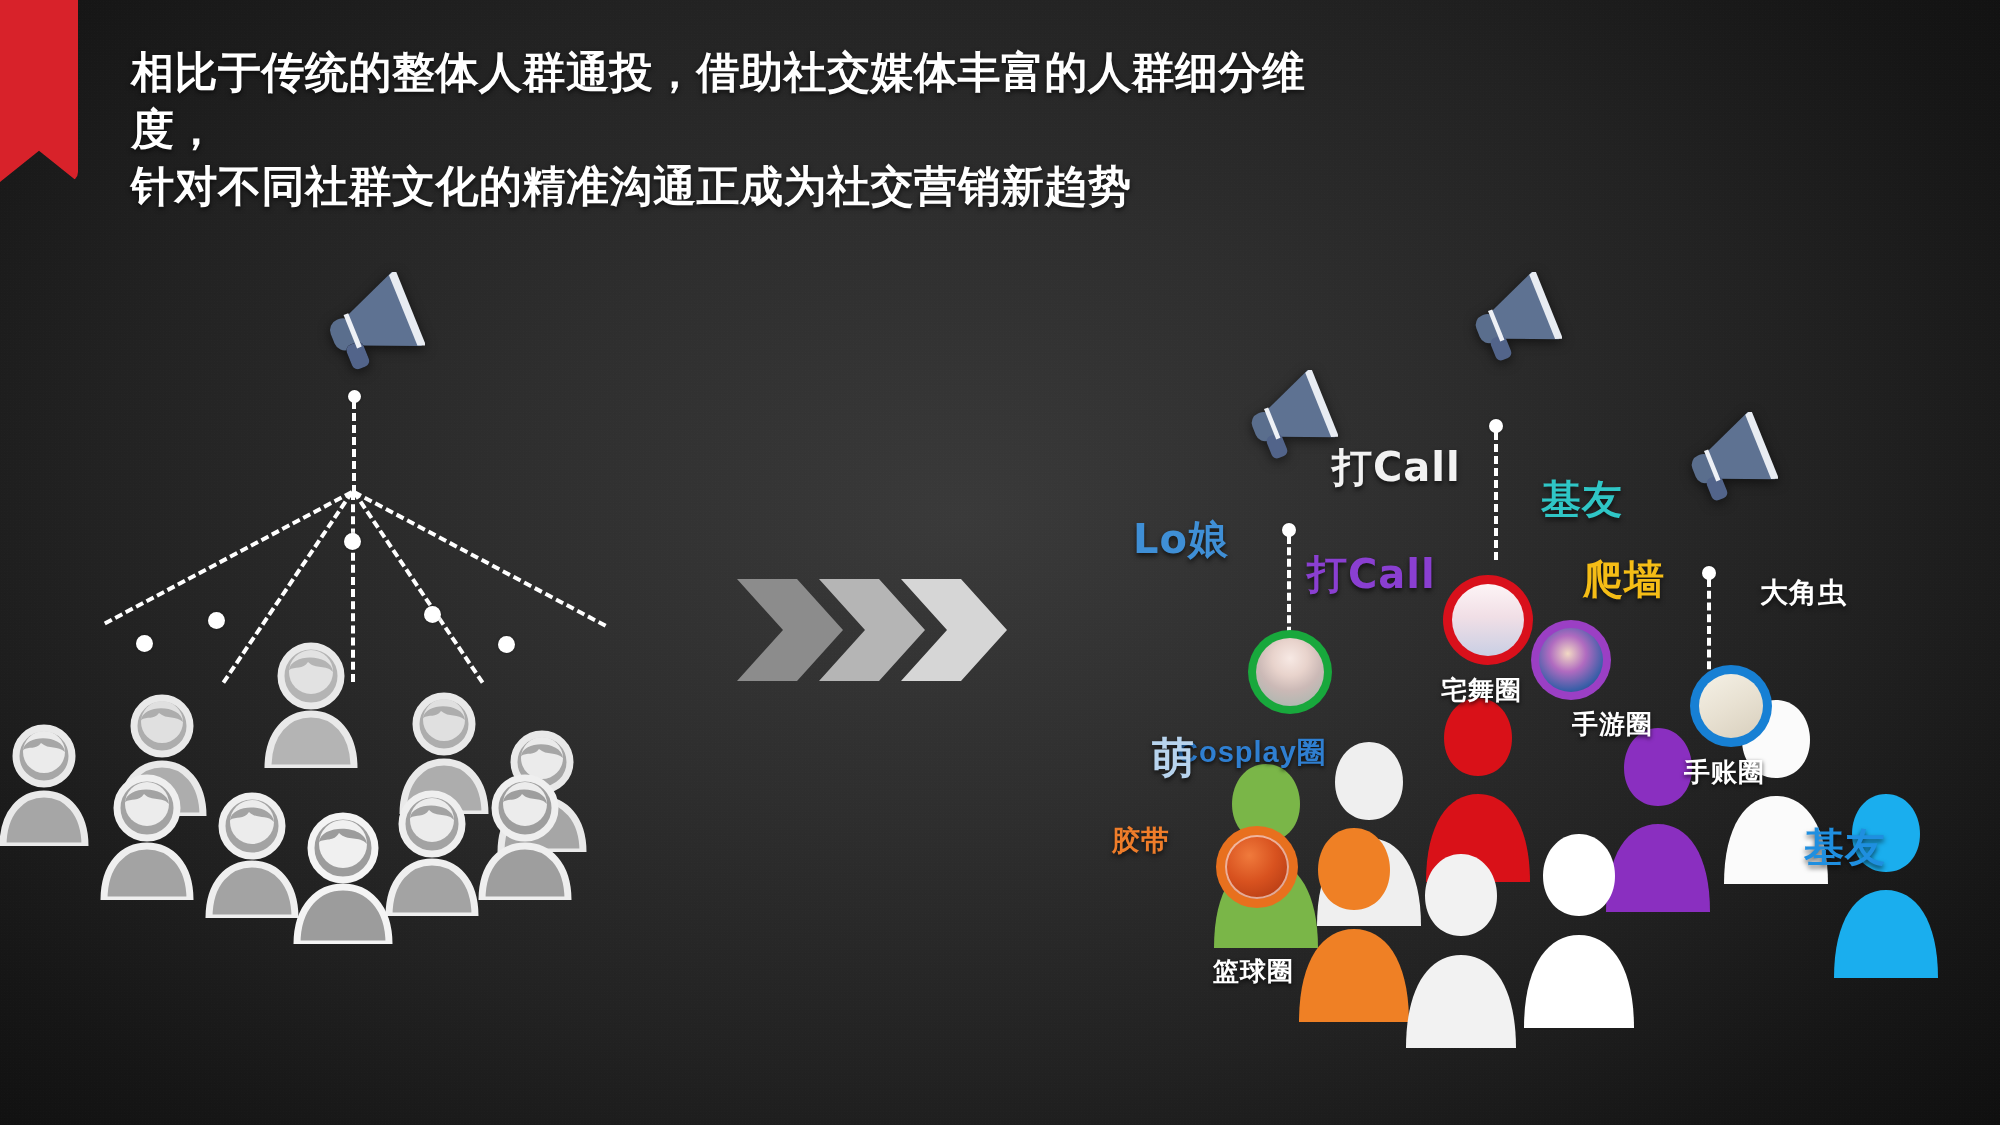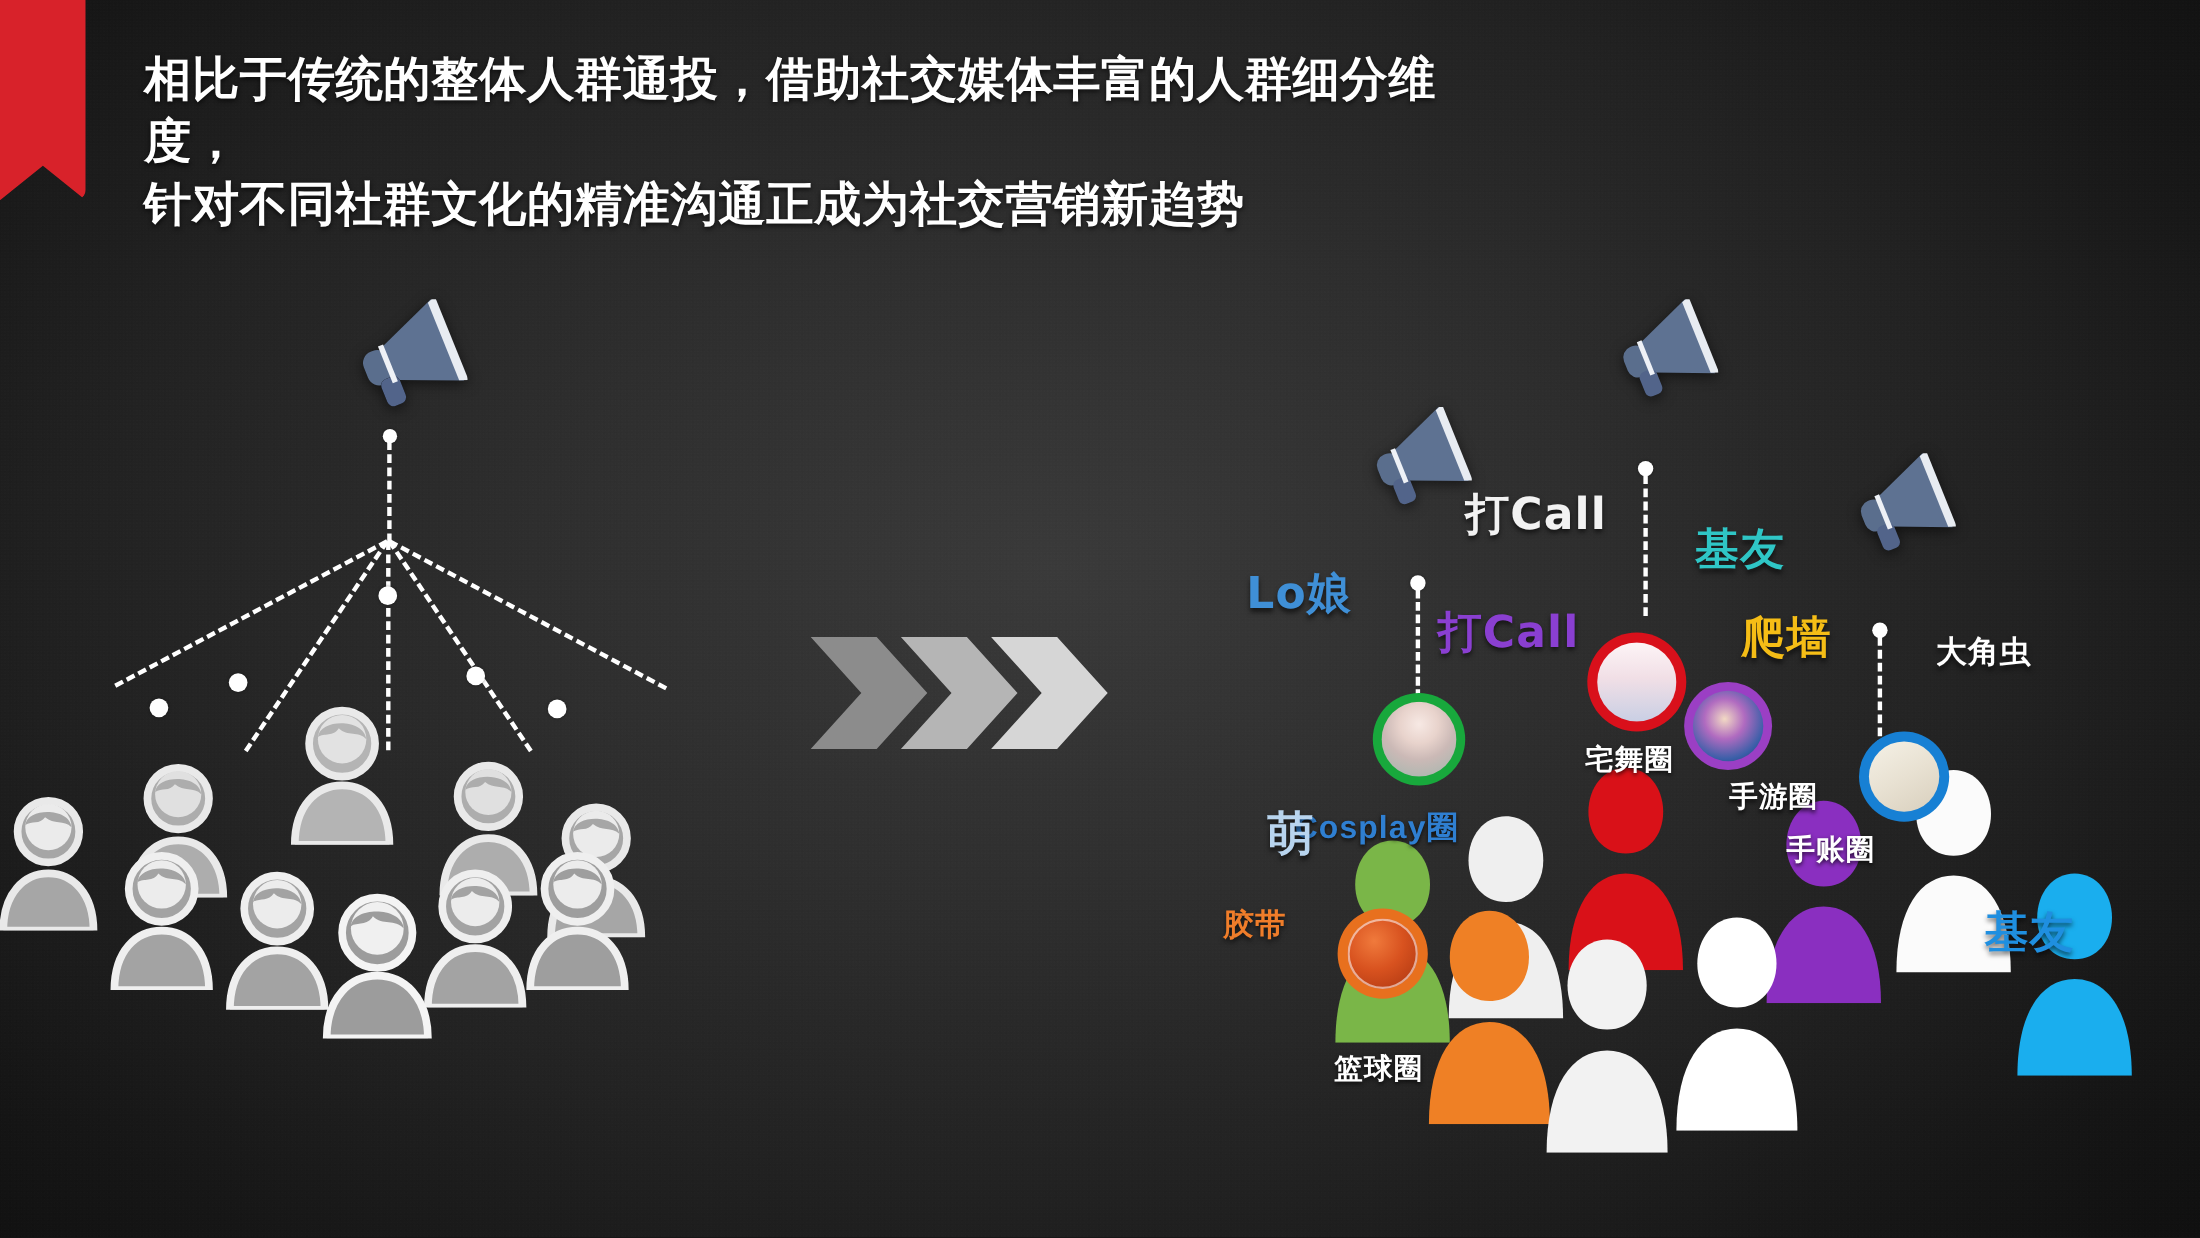--- a/index.html
+++ b/index.html
@@ -388,21 +388,21 @@
     <div class="badge-inner" style="width:64px;height:64px;background:
            radial-gradient(circle at 38% 32%, #f07a3c 0%, #d8521f 45%, #a8330f 100%);
            box-shadow:inset 0 0 0 2px rgba(255,255,255,.55);"></div>
   </div>
   <div class="badge-caption" style="left:1213px; top:954px;">篮球圈</div>
 
   <div class="badge" style="left:1690px; top:665px; width:82px; height:82px; background:#1780d4;">
     <div class="badge-inner" style="width:64px;height:64px;background:
            linear-gradient(150deg,#f5f1e6 0%,#e8e1d2 50%,#d8cfbd 100%);"></div>
   </div>
-  <div class="badge-caption" style="left:1624px; top:755px;text-align:center;">手账圈</div>
+  <div class="badge-caption" style="left:1684px; top:755px;text-align:center;">手账圈</div>
 
   <div class="tag tag-rounded" style="left:1133px; top:512px; font-size:40px; color:#3f8fd6; text-shadow:0 3px 5px rgba(0,0,0,.6);">Lo娘</div>
 
   <div class="tag tag-rounded" style="left:1332px; top:440px; font-size:40px; color:#f2f2f2; text-shadow:0 3px 5px rgba(0,0,0,.6);">打Call</div>
 
   <div class="tag tag-rounded" style="left:1307px; top:547px; font-size:40px; color:#8a3fd1; text-shadow:0 3px 5px rgba(0,0,0,.6);">打Call</div>
 
   <div class="tag tag-rounded" style="left:1541px; top:472px; font-size:40px; color:#2fc6c6; text-shadow:0 3px 5px rgba(0,0,0,.6);">基友</div>
 
   <div class="tag tag-rounded" style="left:1583px; top:552px; font-size:40px; color:#f5bd16; text-shadow:0 3px 5px rgba(0,0,0,.6);">爬墙</div>

